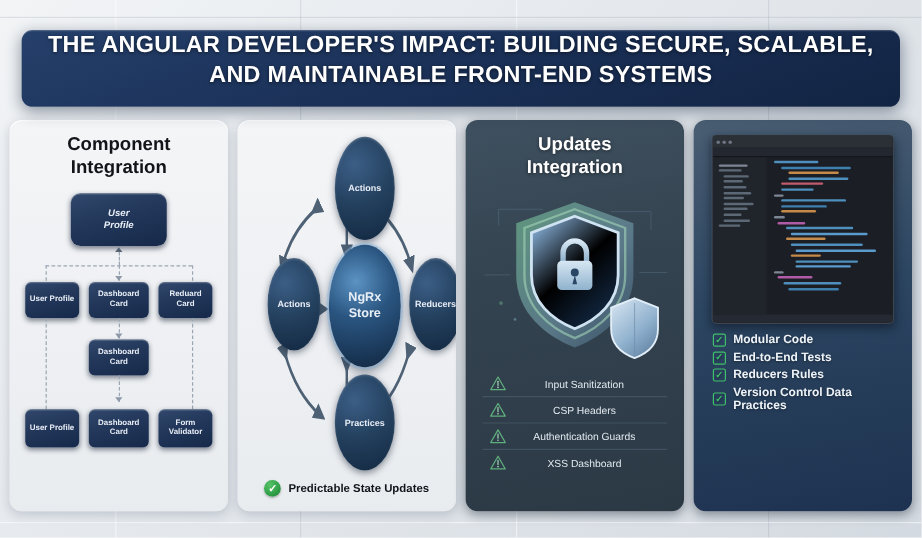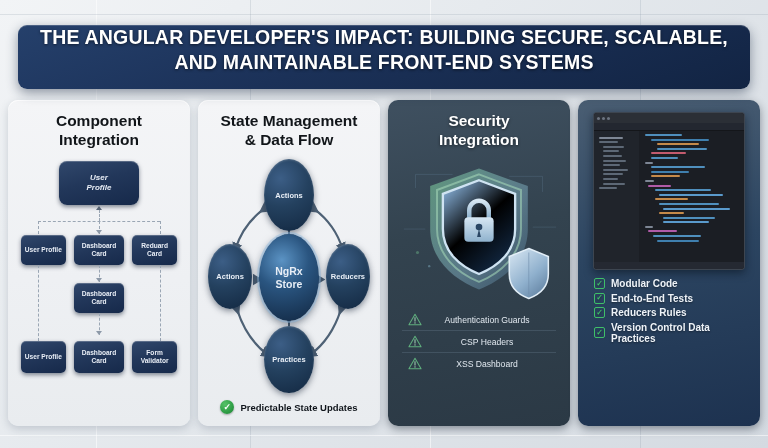--- a/index.html
+++ b/index.html
@@ -98,21 +98,21 @@
     border-bottom:4px solid #556273;
   }
 
   
   .cycle { position:relative; width:100%; flex:1; }
   .orb {
     position:absolute; border-radius:50%;
     background: radial-gradient(circle at 33% 27%, #3c5e86 0%, #24415f 45%, #122740 100%);
     box-shadow: 0 2px 6px rgba(15,28,48,.5), inset 0 1px 2px rgba(255,255,255,.2);
     color:#e8eef6; display:flex; align-items:center; justify-content:center;
-    text-align:center; font-size:7.5px; font-weight:600; line-height:1.2;
+    text-align:center; font-size:7.5px; font-weight:600; line-height:1.2;margin-left:15px;
   }
   .orb.center {
     background: radial-gradient(circle at 38% 30%, #5b93c4 0%, #2a5580 38%, #10253f 100%);
     box-shadow: 0 0 0 2px rgba(140,185,225,.45), 0 3px 9px rgba(12,28,48,.55);
     font-size:10.5px; font-weight:700;
   }
   .cycle svg { position:absolute; inset:0; width:100%; height:100%; }
   .badge-row {
     display:flex; align-items:center; gap:6px;
     margin-top:2px; padding-bottom:4px;
@@ -249,24 +249,20 @@
       <div class="node" style="left:35%;top:184px;width:30%;height:32px;">
         <span>Dashboard Card</span>
       </div>
       <div class="node" style="left:70%;top:184px;width:27%;height:32px;">
         <span>Form Validator</span>
       </div>
     </div>
   </section>
 
   <section class="panel light">
-    <h2>
-      <span>State Management</span><br>
-      <span>&amp; Data Flow</span>
-    </h2>
 
     <div class="cycle">
       <svg viewBox="0 0 180 220" preserveAspectRatio="none">
         <defs>
           <marker id="ah" markerWidth="5" markerHeight="5" refX="2.5" refY="2.5" orient="auto">
             <path d="M0,0 L5,2.5 L0,5 z" fill="#4e6175"></path>
           </marker>
         </defs>
         <g stroke="#4e6175" stroke-width="2.2" fill="none" marker-start="url(#ah)" marker-end="url(#ah)">
           <path d="M62,48 Q40,62 32,84"></path>
@@ -301,21 +297,21 @@
     </div>
 
     <div class="badge-row">
       <span class="badge-check">✓</span>
       <span class="lbl">Predictable State Updates</span>
     </div>
   </section>
 
   <section class="panel darkslate">
     <h2>
-      <span>Security</span><br>
+      <span>Updates</span><br>
       <span>Integration</span>
     </h2>
 
     <div class="sec-art">
       <svg viewBox="0 0 170 150" preserveAspectRatio="xMidYMid meet">
         <defs>
           <linearGradient id="glowG" x1="0" y1="0" x2="1" y2="1">
             <stop offset="0%" stop-color="#7fd89a" stop-opacity=".55"></stop>
             <stop offset="60%" stop-color="#9fd8ef" stop-opacity=".35"></stop>
             <stop offset="100%" stop-color="#6fa9d8" stop-opacity=".2"></stop>
@@ -363,31 +359,41 @@
 
     <div class="sec-list">
       <div class="sec-item">
         <span class="warn">
           <svg viewBox="0 0 16 15" width="14" height="13">
             <path d="M8,1.4 L15,13.6 H1 Z" fill="none" stroke="#5fae7d" stroke-width="1.2" stroke-linejoin="round"></path>
             <path d="M8,5.4 V9.4" stroke="#a8dcbb" stroke-width="1.1" stroke-linecap="round"></path>
             <circle cx="8" cy="11.4" r=".8" fill="#a8dcbb"></circle>
           </svg>
         </span>
-        <span class="lbl">Authentication Guards</span>
+        <span class="lbl">Input Sanitization</span>
       </div>
       <div class="sec-item">
         <span class="warn">
           <svg viewBox="0 0 16 15" width="14" height="13">
             <path d="M8,1.4 L15,13.6 H1 Z" fill="none" stroke="#5fae7d" stroke-width="1.2" stroke-linejoin="round"></path>
             <path d="M8,5.4 V9.4" stroke="#a8dcbb" stroke-width="1.1" stroke-linecap="round"></path>
             <circle cx="8" cy="11.4" r=".8" fill="#a8dcbb"></circle>
           </svg>
         </span>
         <span class="lbl">CSP Headers</span>
+      </div>
+      <div class="sec-item">
+        <span class="warn">
+          <svg viewBox="0 0 16 15" width="14" height="13">
+            <path d="M8,1.4 L15,13.6 H1 Z" fill="none" stroke="#5fae7d" stroke-width="1.2" stroke-linejoin="round"></path>
+            <path d="M8,5.4 V9.4" stroke="#a8dcbb" stroke-width="1.1" stroke-linecap="round"></path>
+            <circle cx="8" cy="11.4" r=".8" fill="#a8dcbb"></circle>
+          </svg>
+        </span>
+        <span class="lbl">Authentication Guards</span>
       </div>
       <div class="sec-item">
         <span class="warn">
           <svg viewBox="0 0 16 15" width="14" height="13">
             <path d="M8,1.4 L15,13.6 H1 Z" fill="none" stroke="#5fae7d" stroke-width="1.2" stroke-linejoin="round"></path>
             <path d="M8,5.4 V9.4" stroke="#a8dcbb" stroke-width="1.1" stroke-linecap="round"></path>
             <circle cx="8" cy="11.4" r=".8" fill="#a8dcbb"></circle>
           </svg>
         </span>
         <span class="lbl">XSS Dashboard</span>

